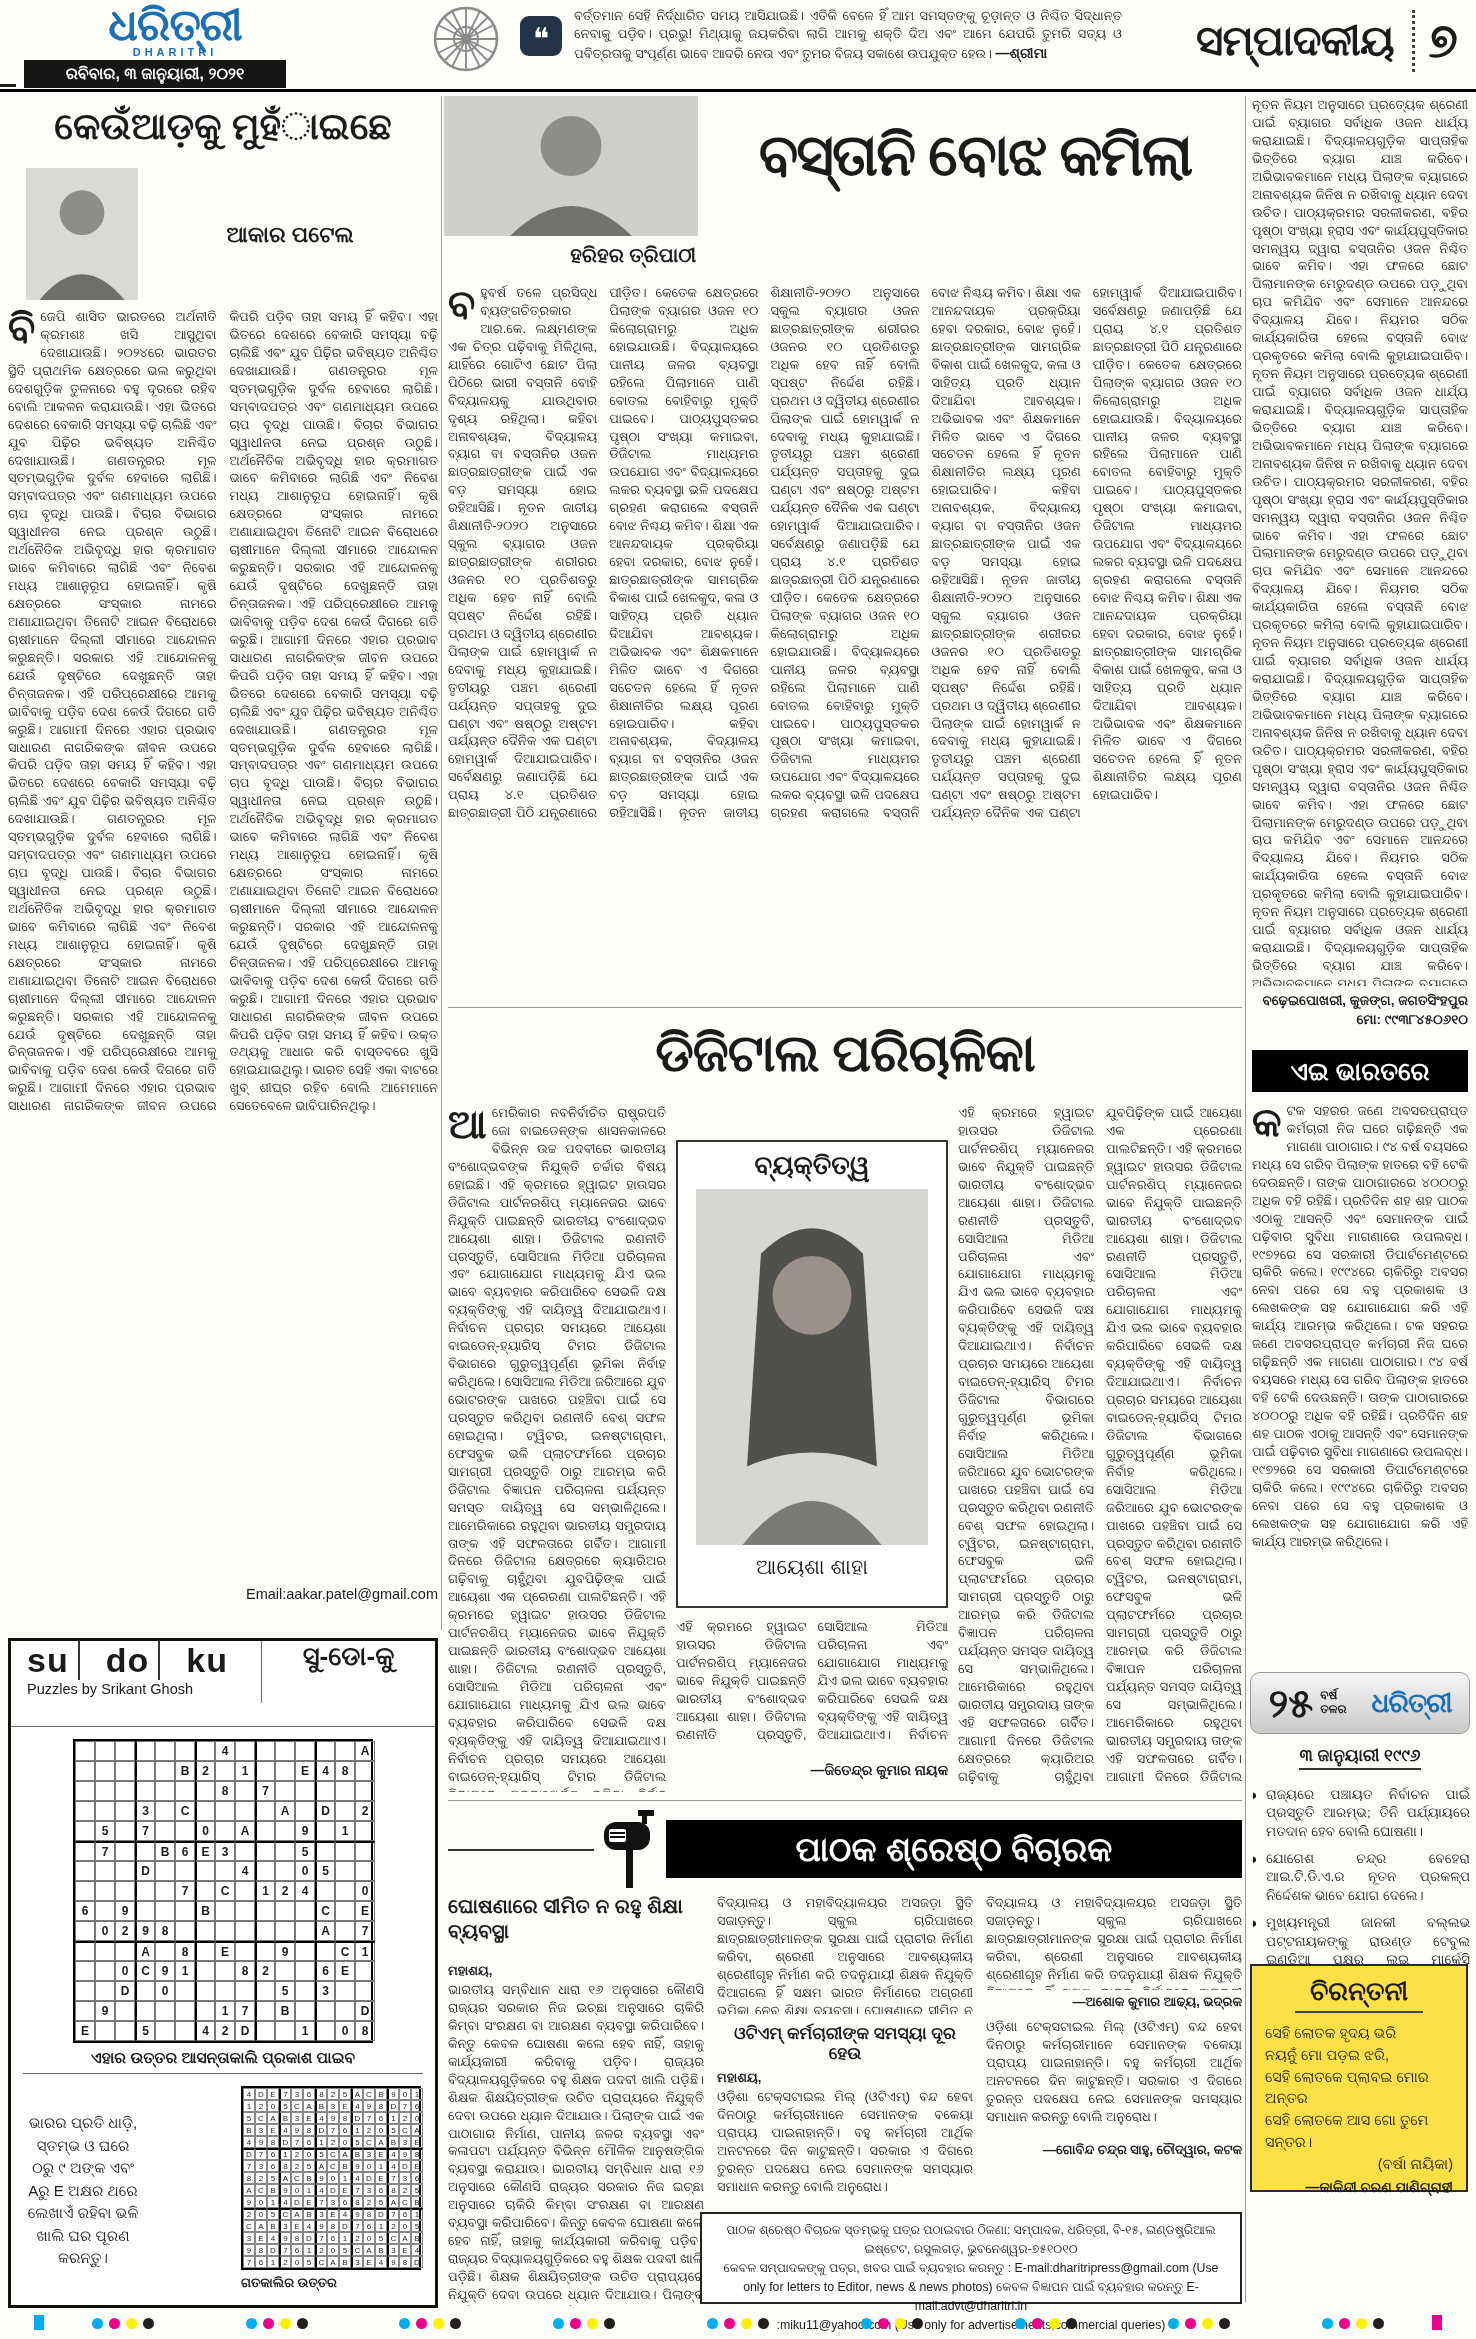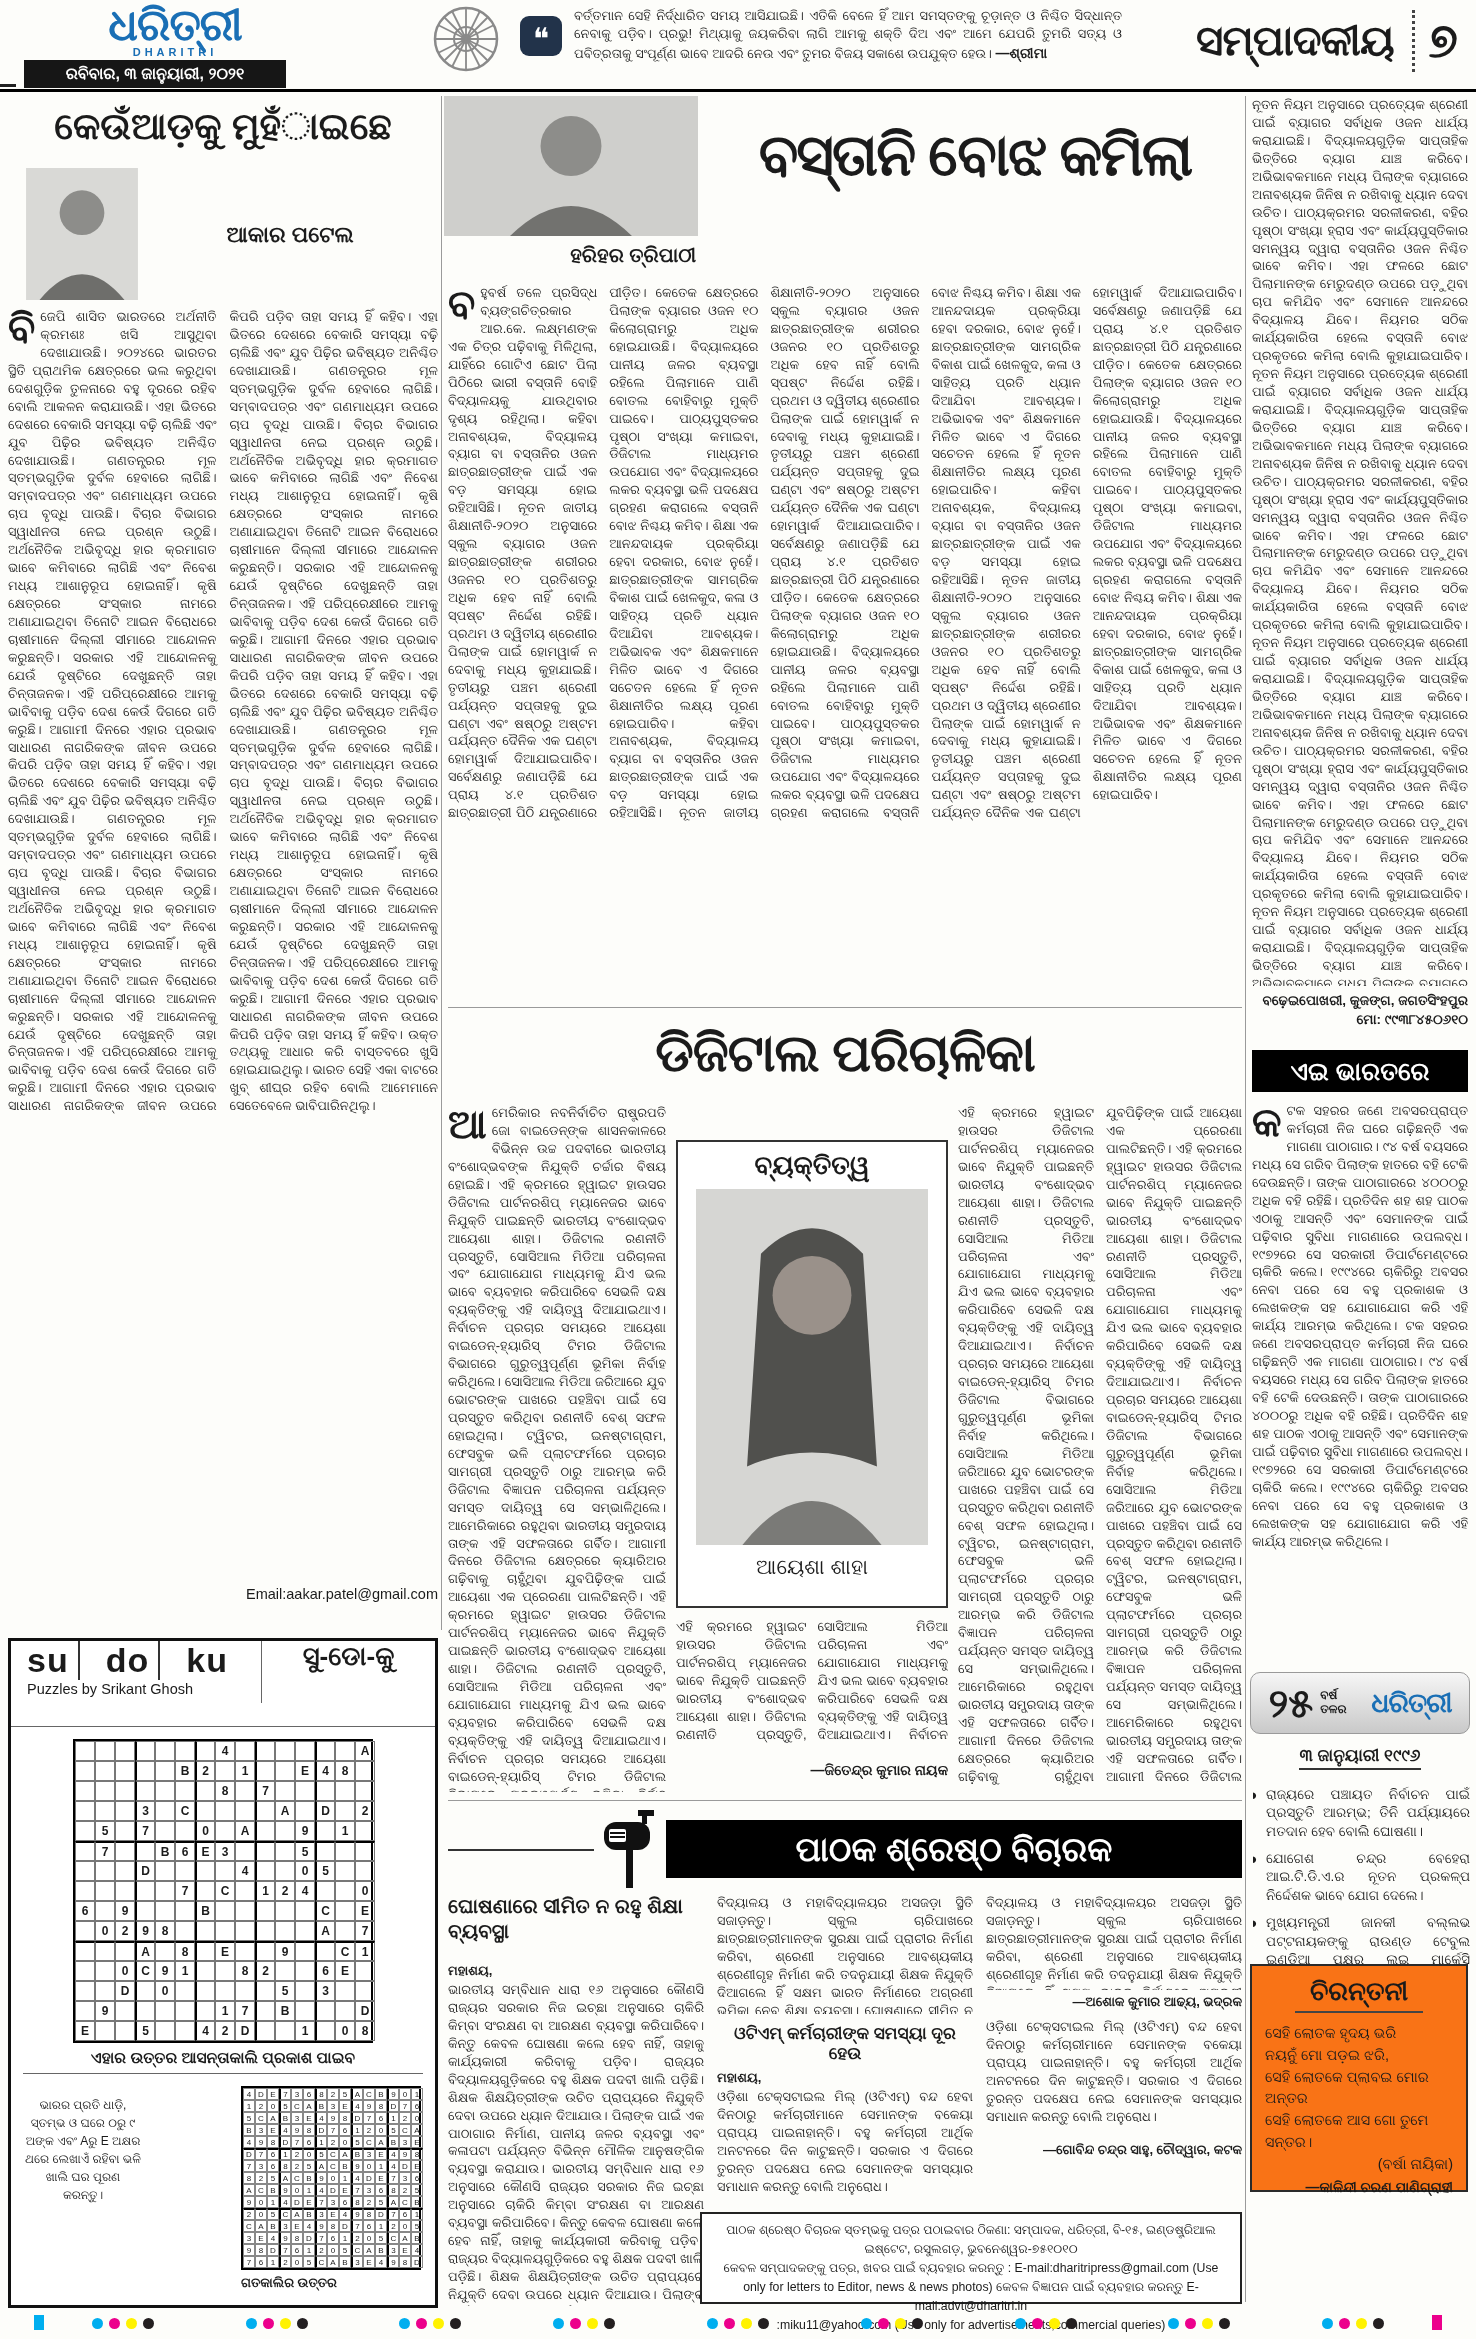--- a/index.html
+++ b/index.html
@@ -62,21 +62,21 @@
                 background:linear-gradient(#f6f6f6,#c9c9c9);display:flex;align-items:center;justify-content:center;gap:7px;}
   .years-banner .n25{font-size:40px;font-weight:bold;line-height:1;}
   .years-banner .mid{font-size:12px;font-weight:bold;width:44px;line-height:1.15;}
   .years-banner .brand{font-size:27px;font-weight:bold;color:#1a6fb5;letter-spacing:-1px;}
   .date96{position:absolute;left:1250px;top:1746px;width:220px;text-align:center;font-size:17px;font-weight:bold;}
   .date96 span{border-bottom:2px solid #333;padding-bottom:3px;}
   .bullets{position:absolute;left:1250px;top:1786px;width:220px;font-size:13.5px;line-height:1.36;}
   .bullets .bi{display:flex;gap:7px;margin-bottom:9px;text-align:justify;}
   .bullets .glyph{font-weight:bold;font-size:15px;line-height:1.2;}
   .chira{position:absolute;left:1250px;top:1964px;width:218px;height:228px;border:2px solid #2a2a2a;
-         padding:10px 13px;box-sizing:border-box;background:#f97316;}
+         padding:10px 13px;box-sizing:border-box;background:#fde047;}
   .chira .t{font-size:26px;font-weight:bold;text-align:center;}
   .chira .ul{width:68%;margin:4px auto 10px;border-bottom:2px solid #444;}
   .chira .pl{font-size:14.5px;line-height:1.5;}
   .chira .note{font-size:14.5px;text-align:right;margin-top:2px;}
   .chira .attr{font-size:14px;font-weight:bold;text-align:right;margin-top:6px;}
 
   
   .dg-head{position:absolute;left:448px;top:1012px;width:794px;height:82px;font-size:52px;font-weight:bold;
            text-align:center;line-height:82px;white-space:nowrap;overflow:hidden;letter-spacing:-1px;}
   .dg-colA{position:absolute;left:448px;top:1104px;width:218px;height:688px;}
@@ -101,21 +101,21 @@
   .grid-big{display:grid;grid-template-columns:repeat(15,20px);grid-auto-rows:20px;border:2px solid #000;
             width:300px;margin:12px auto 6px;}
   .grid-big .cell{border:0.5px solid #777;font-size:12px;font-weight:bold;display:flex;align-items:center;justify-content:center;}
   .grid-small{display:grid;grid-template-columns:repeat(15,12px);grid-auto-rows:12px;border:2px solid #000;width:180px;}
   .grid-small .cell{border:0.5px solid #888;font-size:8px;display:flex;align-items:center;justify-content:center;}
   .cell.bl{border-left:2px solid #000 !important;}
   .cell.bt{border-top:2px solid #000 !important;}
   .sud-note{text-align:center;font-size:15.5px;font-weight:bold;margin:6px 0;}
   .sud-hr{border-top:1px solid #666;margin:4px 12px;}
   .sud-bottom{display:flex;padding:8px 14px 0;gap:10px;}
-  .sud-instr{width:116px;font-size:12px;line-height:1.5;text-align:center;margin-top:10px;}
+  .sud-instr{width:116px;font-size:15px;line-height:1.5;text-align:center;margin-top:26px;}
   .sud-solwrap{margin-left:auto;}
   .sud-solcap{font-size:13px;font-weight:bold;margin-top:5px;}
 
   
   .lt-line{position:absolute;left:448px;top:1849px;width:146px;border-top:2px solid #333;}
   .lt-icon{position:absolute;left:598px;top:1808px;}
   .lt-banner{position:absolute;left:666px;top:1820px;width:576px;height:58px;background:#000;color:#fff;
              font-size:34px;font-weight:bold;text-align:center;line-height:58px;overflow:hidden;}
   .lt-cols{position:absolute;left:448px;top:1894px;width:794px;display:flex;gap:13px;align-items:flex-start;}
   .lt-col{width:256px;}

